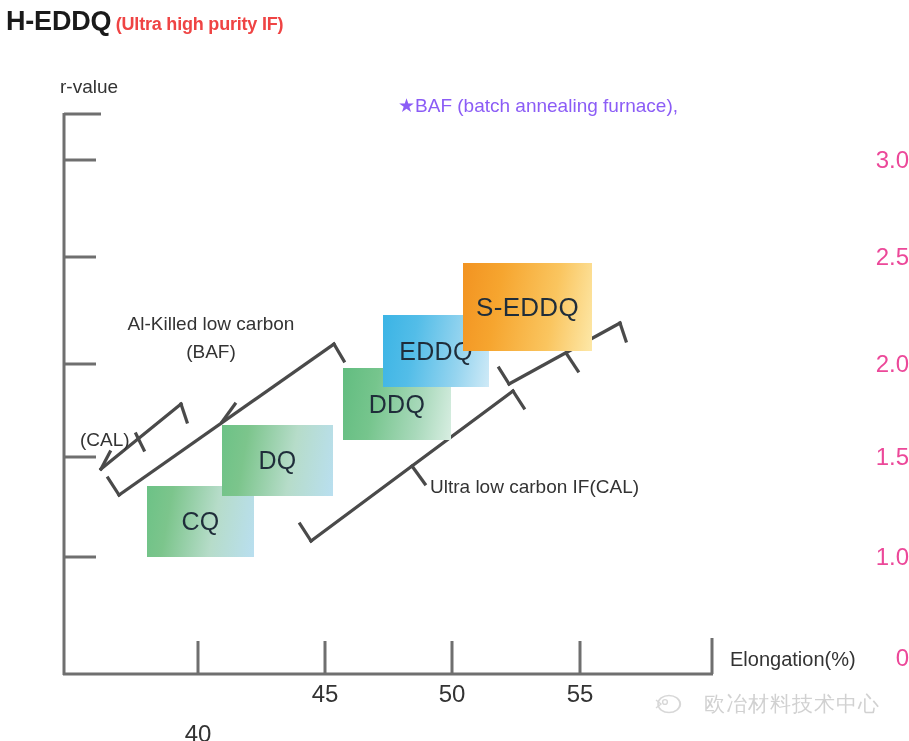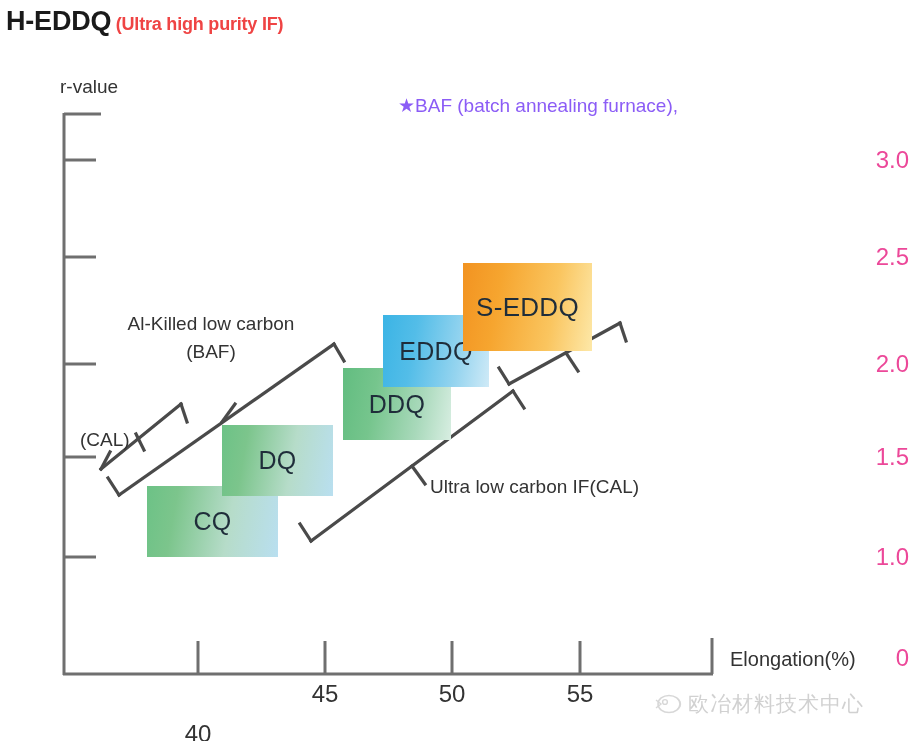--- a/index.html
+++ b/index.html
@@ -106,40 +106,40 @@
     position: absolute;
     display: flex;
     align-items: center;
     justify-content: center;
   }
   .databox span {
     font-size: 25px;
     color: #1f2d3a;
     letter-spacing: 0.3px;
   }
-  #box-cq    { left: 147px; top: 486px; width: 131px; height: 71px;
+  #box-cq    { left: 147px; top: 486px; width: 107px; height: 71px;
                background: linear-gradient(100deg, #6cc286 0%, #7cc58c 22%, #b6dcc9 62%, #b9dff0 100%); }
   #box-dq    { left: 222px; top: 425px; width: 111px; height: 71px;
                background: linear-gradient(100deg, #6cc286 0%, #7cc58c 22%, #b6dcc9 62%, #b9dff0 100%); }
   #box-ddq   { left: 303px; top: 368px; width: 108px; height: 72px;
                background: linear-gradient(100deg, #62bd80 0%, #76c58d 30%, #a9d9bb 70%, #d8eee2 100%); margin-left: 40px; }
   #box-eddq  { left: 383px; top: 315px; width: 106px; height: 72px;
                background: linear-gradient(100deg, #3bb4e5 0%, #53bde8 30%, #95d4ef 70%, #cfeaf7 100%); }
   #box-seddq { left: 463px; top: 263px; width: 129px; height: 88px;
                background: linear-gradient(100deg, #f29321 0%, #f6a52f 28%, #fac55f 68%, #fde8a8 100%); }
   #box-seddq span { font-size: 26px; }
 
   
   #watermark {
     position: absolute;
     left: 654px;
     top: 690px;
     display: flex;
     align-items: center;
-    gap: 4px;
+    gap: 20px;
     opacity: 0.45;
   }
   #watermark .wm-text {
     font-size: 21px;
     color: #9a9a9a;
     letter-spacing: 1px;
     white-space: nowrap;
   }
 
   svg { display: block; }

